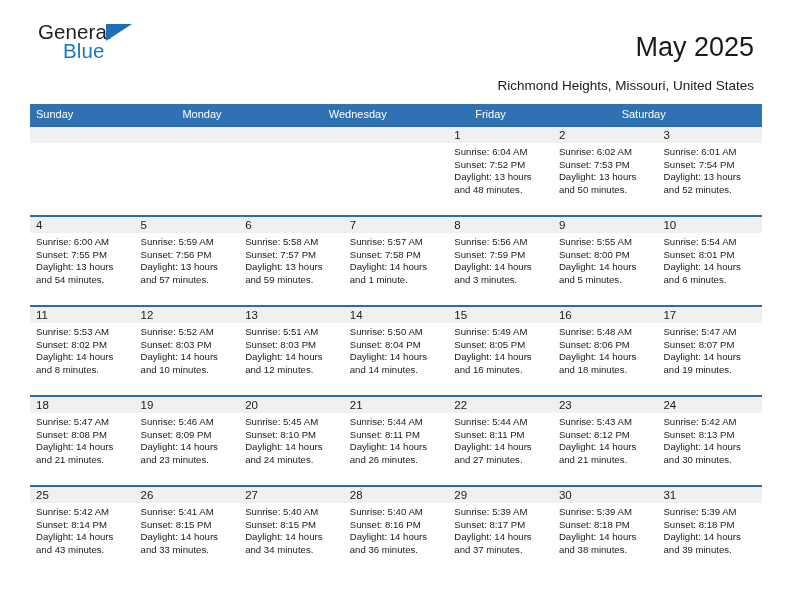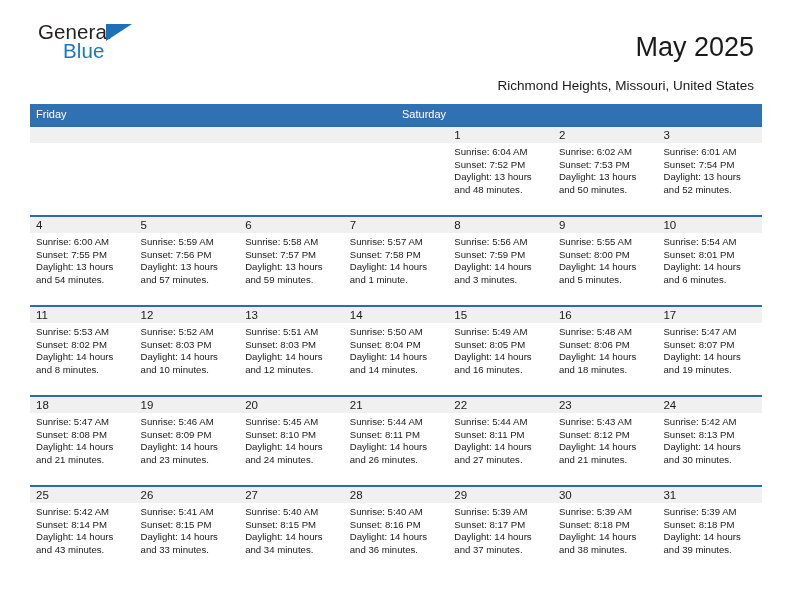--- a/index.html
+++ b/index.html
@@ -154,20 +154,23 @@
       <span class="logo-general">General</span>
       <span class="logo-triangle"></span>
       <span class="logo-blue">Blue</span>
     </div>
     <div class="month-title">May 2025</div>
     <div class="location">Richmond Heights, Missouri, United States</div>
   </div>
 
   <div class="calendar">
     <div class="weekday-row" id="weekday-row">
+        <div class="weekday">Sunday</div>
+        <div class="weekday">Monday</div>
+        <div class="weekday">Wednesday</div>
         <div class="weekday">Friday</div>
         <div class="weekday">Saturday</div>
       </div>
     <div id="calendar-body">
         <div class="week-row">
           <div class="day-cell empty">
             <div class="day-band">
               <div class="day-num"></div>
             </div>
           </div>

